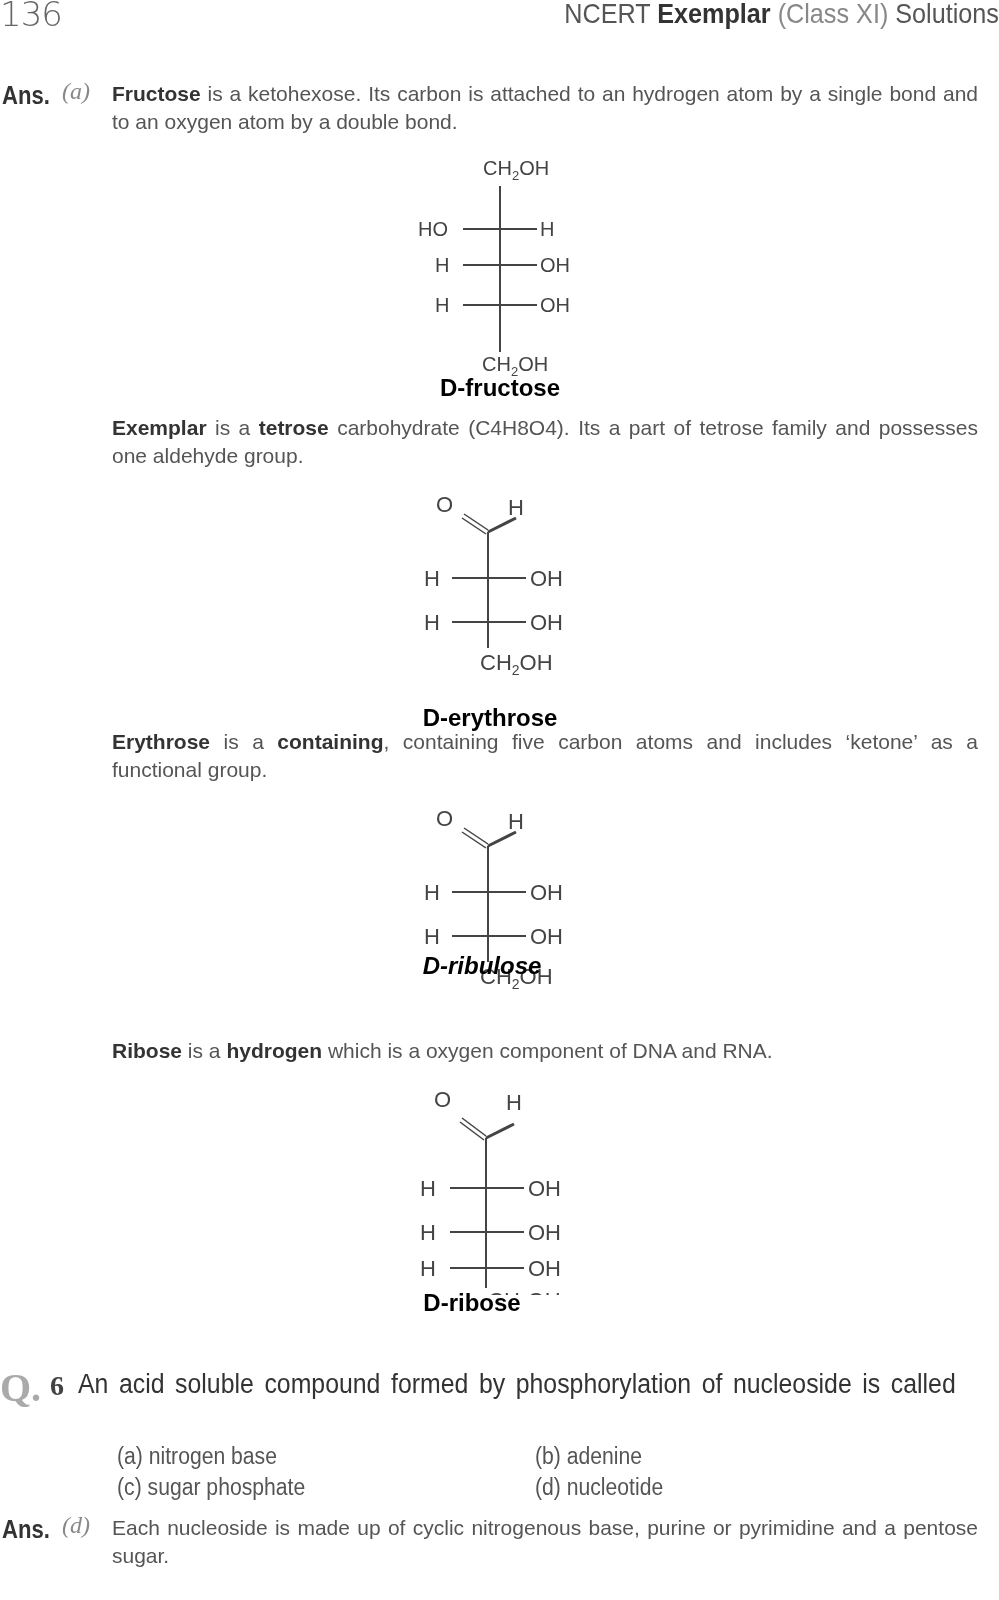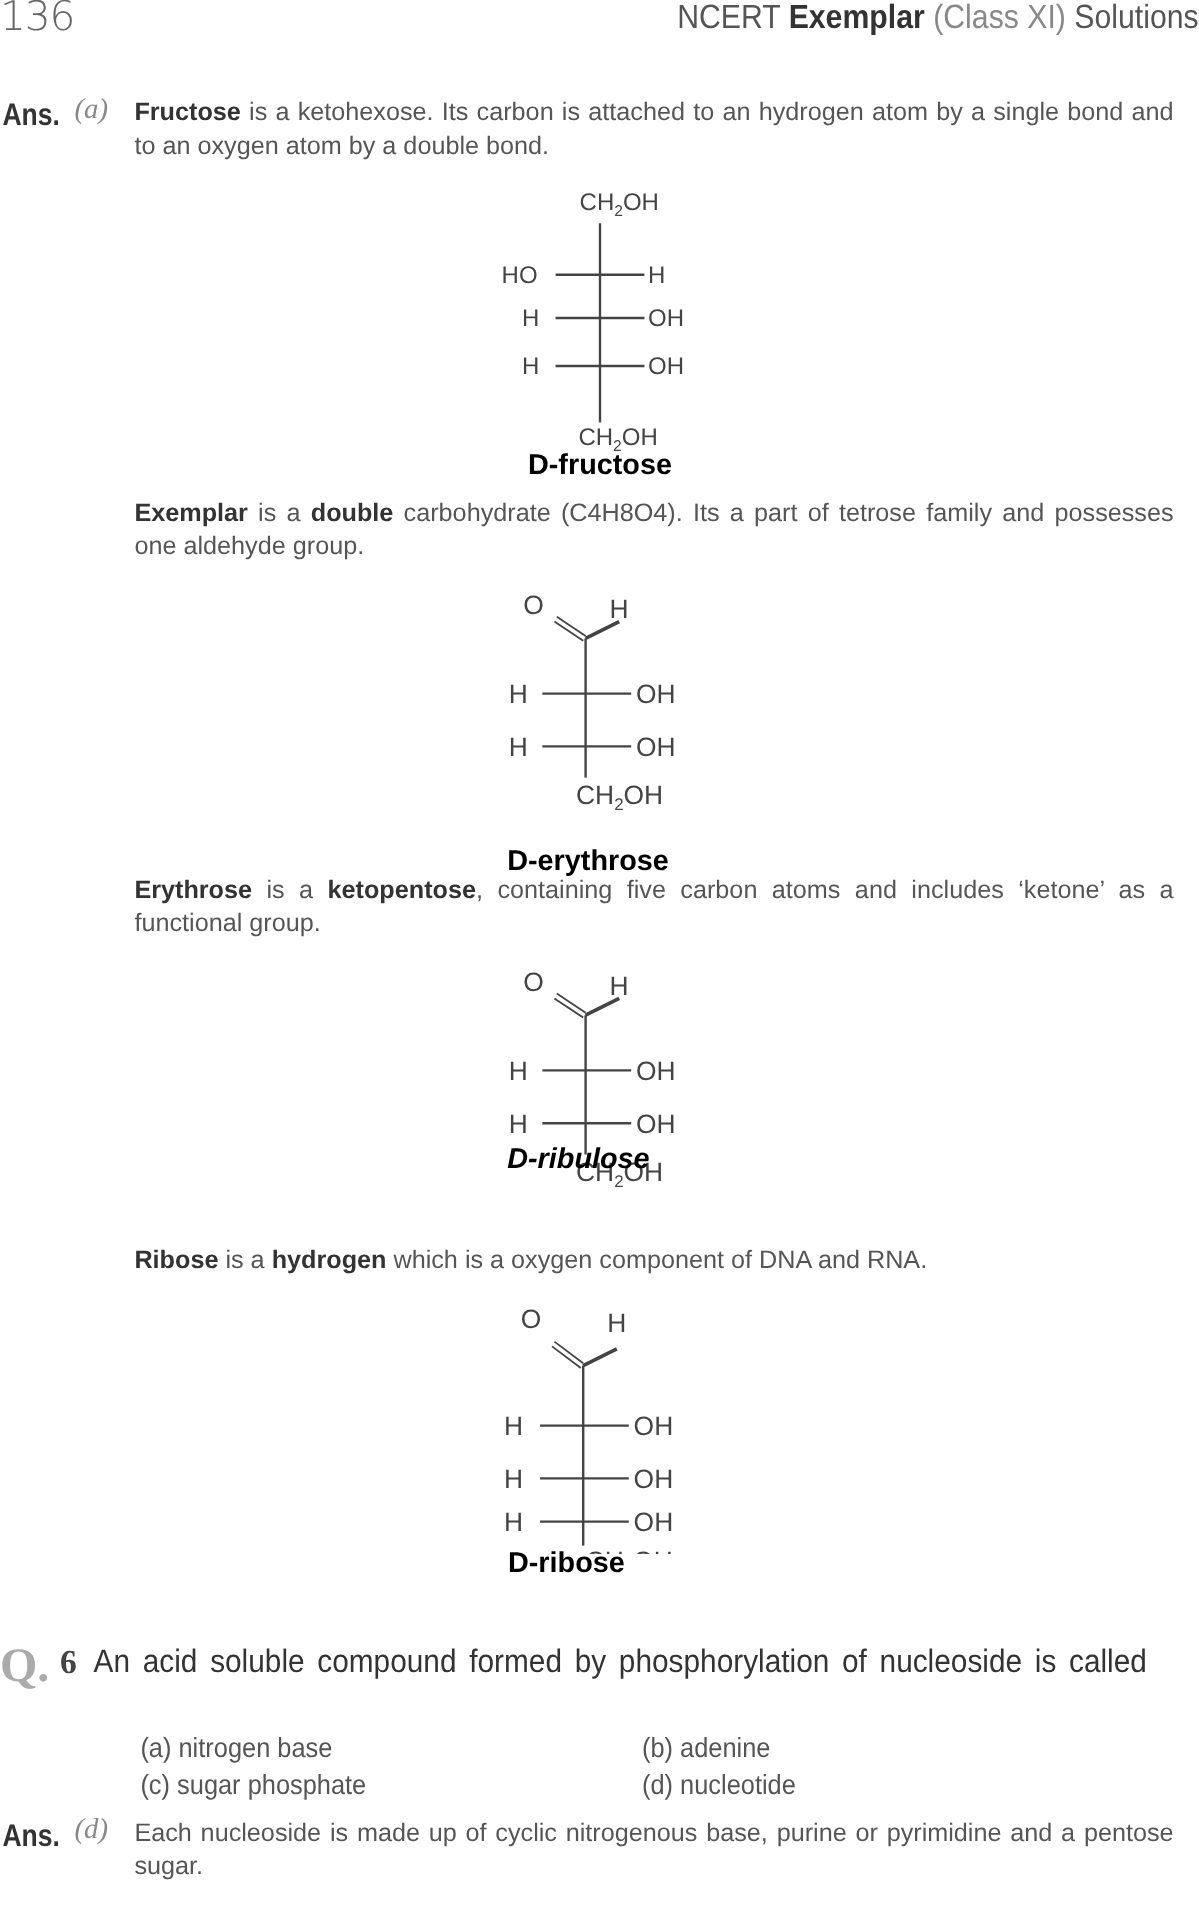--- a/index.html
+++ b/index.html
@@ -48,42 +48,42 @@
   <text x="140" y="86" font-size="20">H</text>
   <text x="35" y="122" font-size="20">H</text>
   <text x="140" y="122" font-size="20">OH</text>
   <text x="35" y="162" font-size="20">H</text>
   <text x="140" y="162" font-size="20">OH</text>
   <text x="82" y="221" font-size="20">CH<tspan font-size="13" dy="5">2</tspan><tspan dy="-5">OH</tspan></text>
 </svg>
 <div class="abs caption" style="left:400px; top:374px; width:200px;">D-fructose</div>
 
 <div class="abs para" style="left:112px; top:414px; width:866px;">
-  <b>Exemplar</b><span> is a </span><b>double</b><span> carbohydrate (C4H8O4). Its a part of tetrose family and possesses one aldehyde group.</span>
+  <b>Exemplar</b><span> is a </span><b>tetrose</b><span> carbohydrate (C4H8O4). Its a part of tetrose family and possesses one aldehyde group.</span>
 </div>
 
 <svg class="abs" style="left:400px; top:480px;" width="200" height="210">
   <text x="36" y="32" font-size="22">O</text>
   <text x="108" y="35" font-size="22">H</text>
   <line x1="64" y1="34" x2="88" y2="50" stroke="#444" stroke-width="1.5"></line>
   <line x1="62" y1="38" x2="86" y2="54" stroke="#444" stroke-width="1.5"></line>
   <line x1="88" y1="52" x2="116" y2="38" stroke="#444" stroke-width="3"></line>
   <line x1="88" y1="52" x2="88" y2="168" stroke="#444" stroke-width="2"></line>
   <line x1="52" y1="98" x2="126" y2="98" stroke="#444" stroke-width="2"></line>
   <line x1="52" y1="142" x2="126" y2="142" stroke="#444" stroke-width="2"></line>
   <text x="24" y="106" font-size="22">H</text>
   <text x="130" y="106" font-size="22">OH</text>
   <text x="24" y="150" font-size="22">H</text>
   <text x="130" y="150" font-size="22">OH</text>
   <text x="80" y="190" font-size="22">CH<tspan font-size="14" dy="5">2</tspan><tspan dy="-5">OH</tspan></text>
 </svg>
 <div class="abs caption" style="left:390px; top:704px; width:200px;">D-erythrose</div>
 
 <div class="abs para" style="left:112px; top:728px; width:866px;">
-  <b>Erythrose</b><span> is a </span><b>ketopentose</b><span>, containing five carbon atoms and includes ‘ketone’ as a functional group.</span>
+  <b>Erythrose</b><span> is a </span><b>containing</b><span>, containing five carbon atoms and includes ‘ketone’ as a functional group.</span>
 </div>
 
 <svg class="abs" style="left:400px; top:794px;" width="200" height="210">
   <text x="36" y="32" font-size="22">O</text>
   <text x="108" y="35" font-size="22">H</text>
   <line x1="64" y1="34" x2="88" y2="50" stroke="#444" stroke-width="1.5"></line>
   <line x1="62" y1="38" x2="86" y2="54" stroke="#444" stroke-width="1.5"></line>
   <line x1="88" y1="52" x2="116" y2="38" stroke="#444" stroke-width="3"></line>
   <line x1="88" y1="52" x2="88" y2="168" stroke="#444" stroke-width="2"></line>
   <line x1="52" y1="98" x2="126" y2="98" stroke="#444" stroke-width="2"></line>

